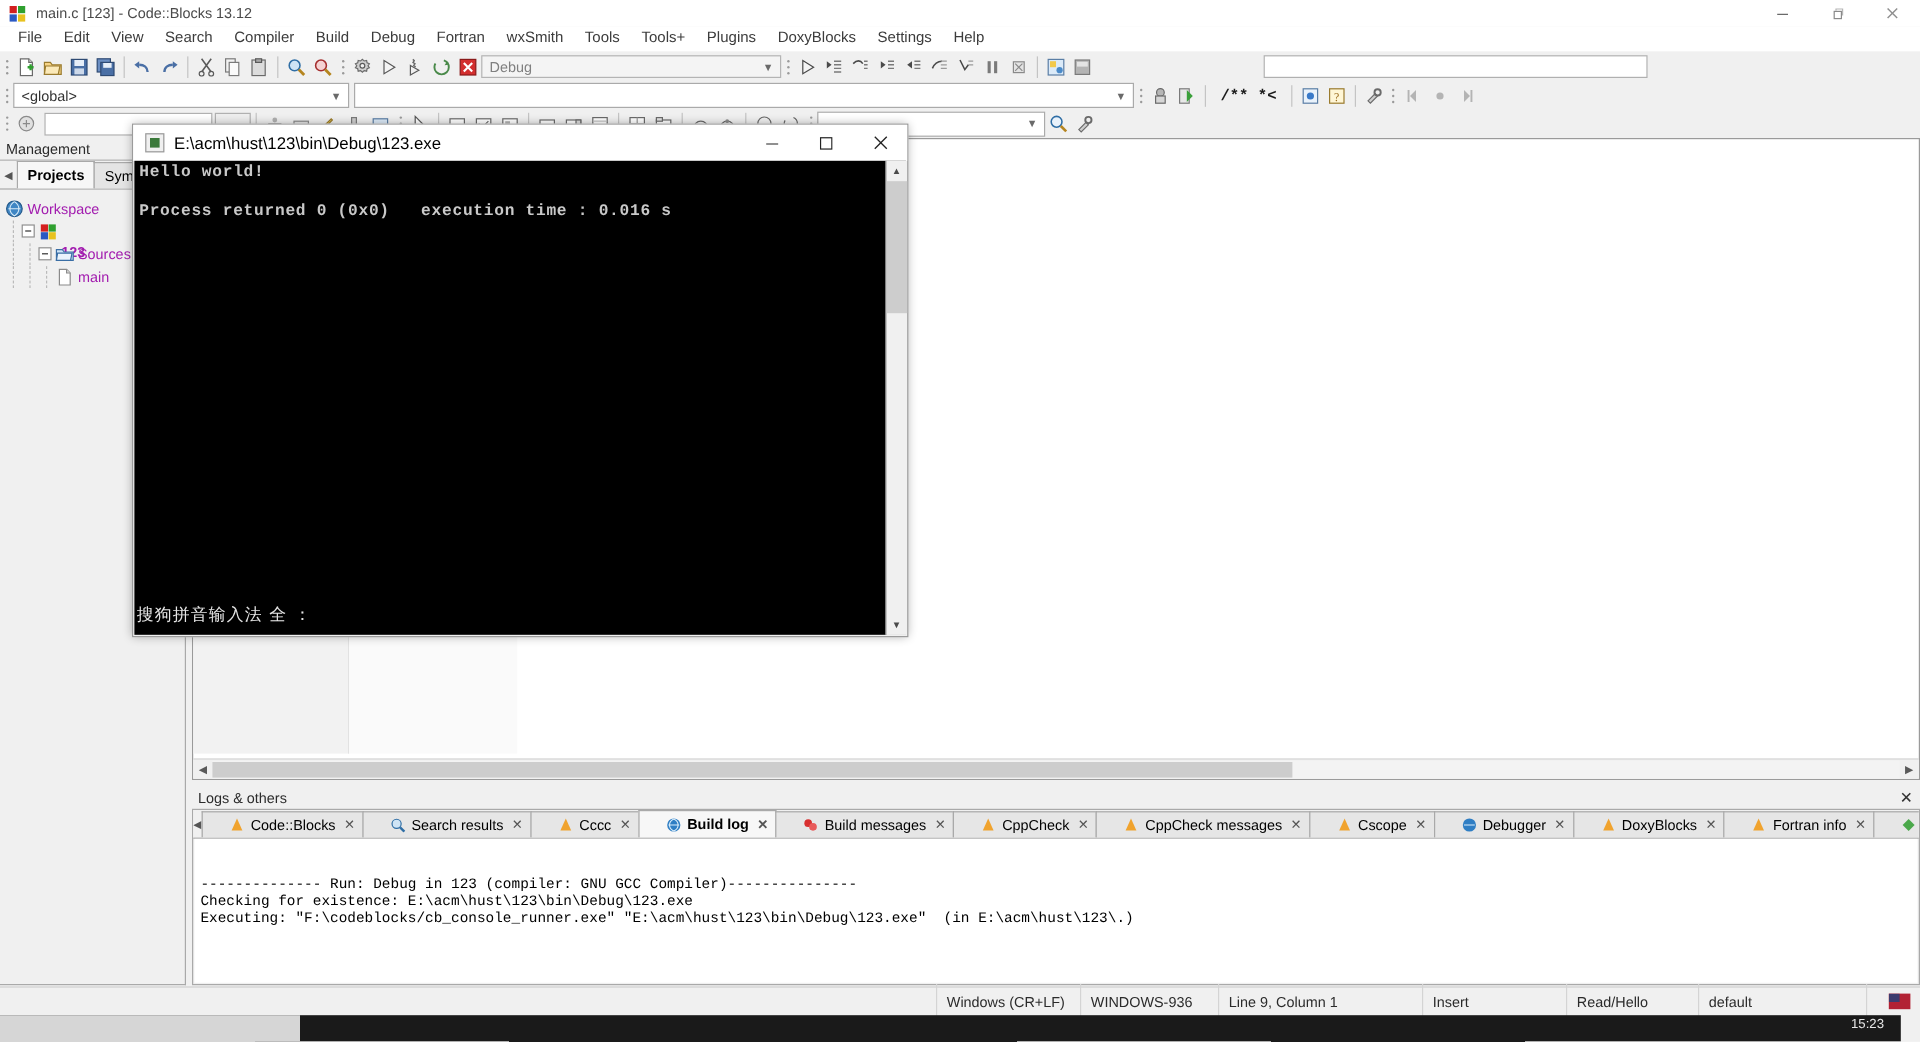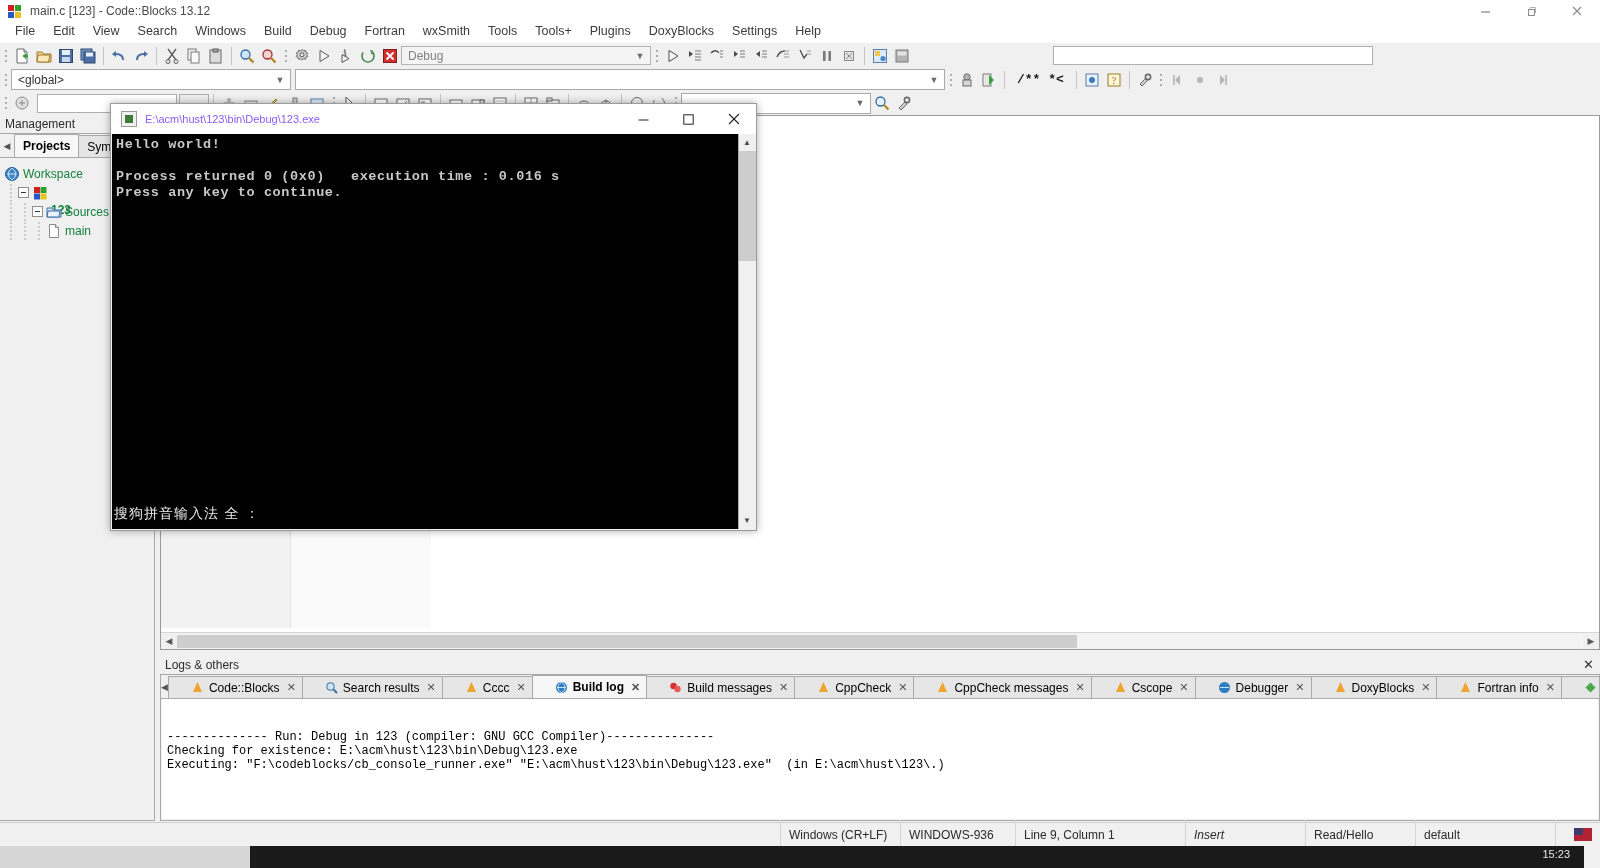--- a/index.html
+++ b/index.html
@@ -120,21 +120,21 @@
   .tnode { display: flex; align-items: center; height: 19px; white-space: nowrap; }
   .expander {
     width: 11px; height: 11px; border: 1px solid #8d8d8d; background: #fff;
     position: relative; flex: none; margin-right: 3px;
   }
   .expander::before {
     content: ""; position: absolute; left: 2px; top: 4px;
     width: 5px; height: 1px; background: #333;
   }
   .tree-ico { width: 16px; height: 16px; flex: none; margin-right: 3px; position: relative; }
-  .tlabel { color: #15803d; text-align: center; }
+  .tlabel { color: #a21caf; text-align: center; }
   .tlabel.bold { font-weight: bold; margin-top: 35px; }
   .dotline {
     width: 14px; height: 19px; flex: none;
     background-image: radial-gradient(#9a9a9a 0.5px, transparent 0.6px);
     background-size: 2px 4px; background-position: 6px 0;
     background-repeat: repeat-y;
   }
 
   
   .editor-wrap {
@@ -240,21 +240,21 @@
     height: 30px; background: #fff; display: flex; align-items: center;
   }
   .console-title .cico {
     width: 16px; height: 16px; margin-left: 10px; margin-right: 8px;
     background: #f0f0f0; border: 1px solid #9a9a9a; position: relative; flex: none;
   }
   .console-title .cico::after {
     content: ""; position: absolute; left: 3px; top: 3px;
     width: 8px; height: 8px; background: #3b7a3b;
   }
-  .console-title .ctitle { font-size: 11px; color: #8b5cf6; }
+  .console-title .ctitle { font-size: 14px; color: #000000; }
   .console-title .cbtns { margin-left: auto; display: flex; }
   .cbtn {
     width: 45px; height: 30px; display: flex; align-items: center;
     justify-content: center; color: #222;
   }
   .console-body {
     position: absolute; left: 1px; top: 30px; right: 1px; bottom: 1px;
     background: #000; display: flex;
   }
   .console-text {
@@ -317,21 +317,21 @@
           </svg>
       </div>
     </div>
   </div>
 
   <div class="menubar">
     <div class="menu-item">File</div>
     <div class="menu-item">Edit</div>
     <div class="menu-item">View</div>
     <div class="menu-item">Search</div>
-    <div class="menu-item">Windows</div>
+    <div class="menu-item">Compiler</div>
     <div class="menu-item">Build</div>
     <div class="menu-item">Debug</div>
     <div class="menu-item">Fortran</div>
     <div class="menu-item">wxSmith</div>
     <div class="menu-item">Tools</div>
     <div class="menu-item">Tools+</div>
     <div class="menu-item">Plugins</div>
     <div class="menu-item">DoxyBlocks</div>
     <div class="menu-item">Settings</div>
     <div class="menu-item">Help</div>
@@ -983,21 +983,21 @@
       <div class="logline">Checking for existence: E:\acm\hust\123\bin\Debug\123.exe</div>
       <div class="logline">Executing: "F:\codeblocks/cb_console_runner.exe" "E:\acm\hust\123\bin\Debug\123.exe"  (in E:\acm\hust\123\.)</div>
     </div>
   </div>
 
   <div class="statusbar">
     <div class="sb-cell" style="width:780px; border-left:none;"></div>
     <div class="sb-cell" style="width:120px;">Windows (CR+LF)</div>
     <div class="sb-cell" style="width:115px;">WINDOWS-936</div>
     <div class="sb-cell" style="width:170px;">Line 9, Column 1</div>
-    <div class="sb-cell" style="width:120px;font-style:italic;">Insert</div>
+    <div class="sb-cell" style="width:120px;">Insert</div>
     <div class="sb-cell" style="width:110px;">Read/Hello</div>
     <div class="sb-cell" style="width:140px;">default</div>
     <div class="sb-cell" style="flex:1; justify-content:flex-end;">
       <span class="sb-flag">
           <i></i>
         </span>
     </div>
   </div>
 
   <div class="taskbar">
@@ -1026,21 +1026,20 @@
               <line x1="11" y1="1" x2="1" y2="11" stroke="currentColor" stroke-width="1.1"></line>
             </svg>
         </span>
       </span>
     </div>
     <div class="console-body">
       <div class="console-text">
         <div class="cline">Hello world!</div>
         <div class="cline"></div>
         <div class="cline">Process returned 0 (0x0)   execution time : 0.016 s</div>
-        <div class="cline">Press any key to continue.</div>
         <div class="ime-line">搜狗拼音输入法 全 ：</div>
       </div>
       <div class="console-scroll">
         <div class="cs-btn">▲</div>
         <div class="cs-track">
           <div class="cs-thumb"></div>
         </div>
         <div class="cs-btn">▼</div>
       </div>
     </div>

